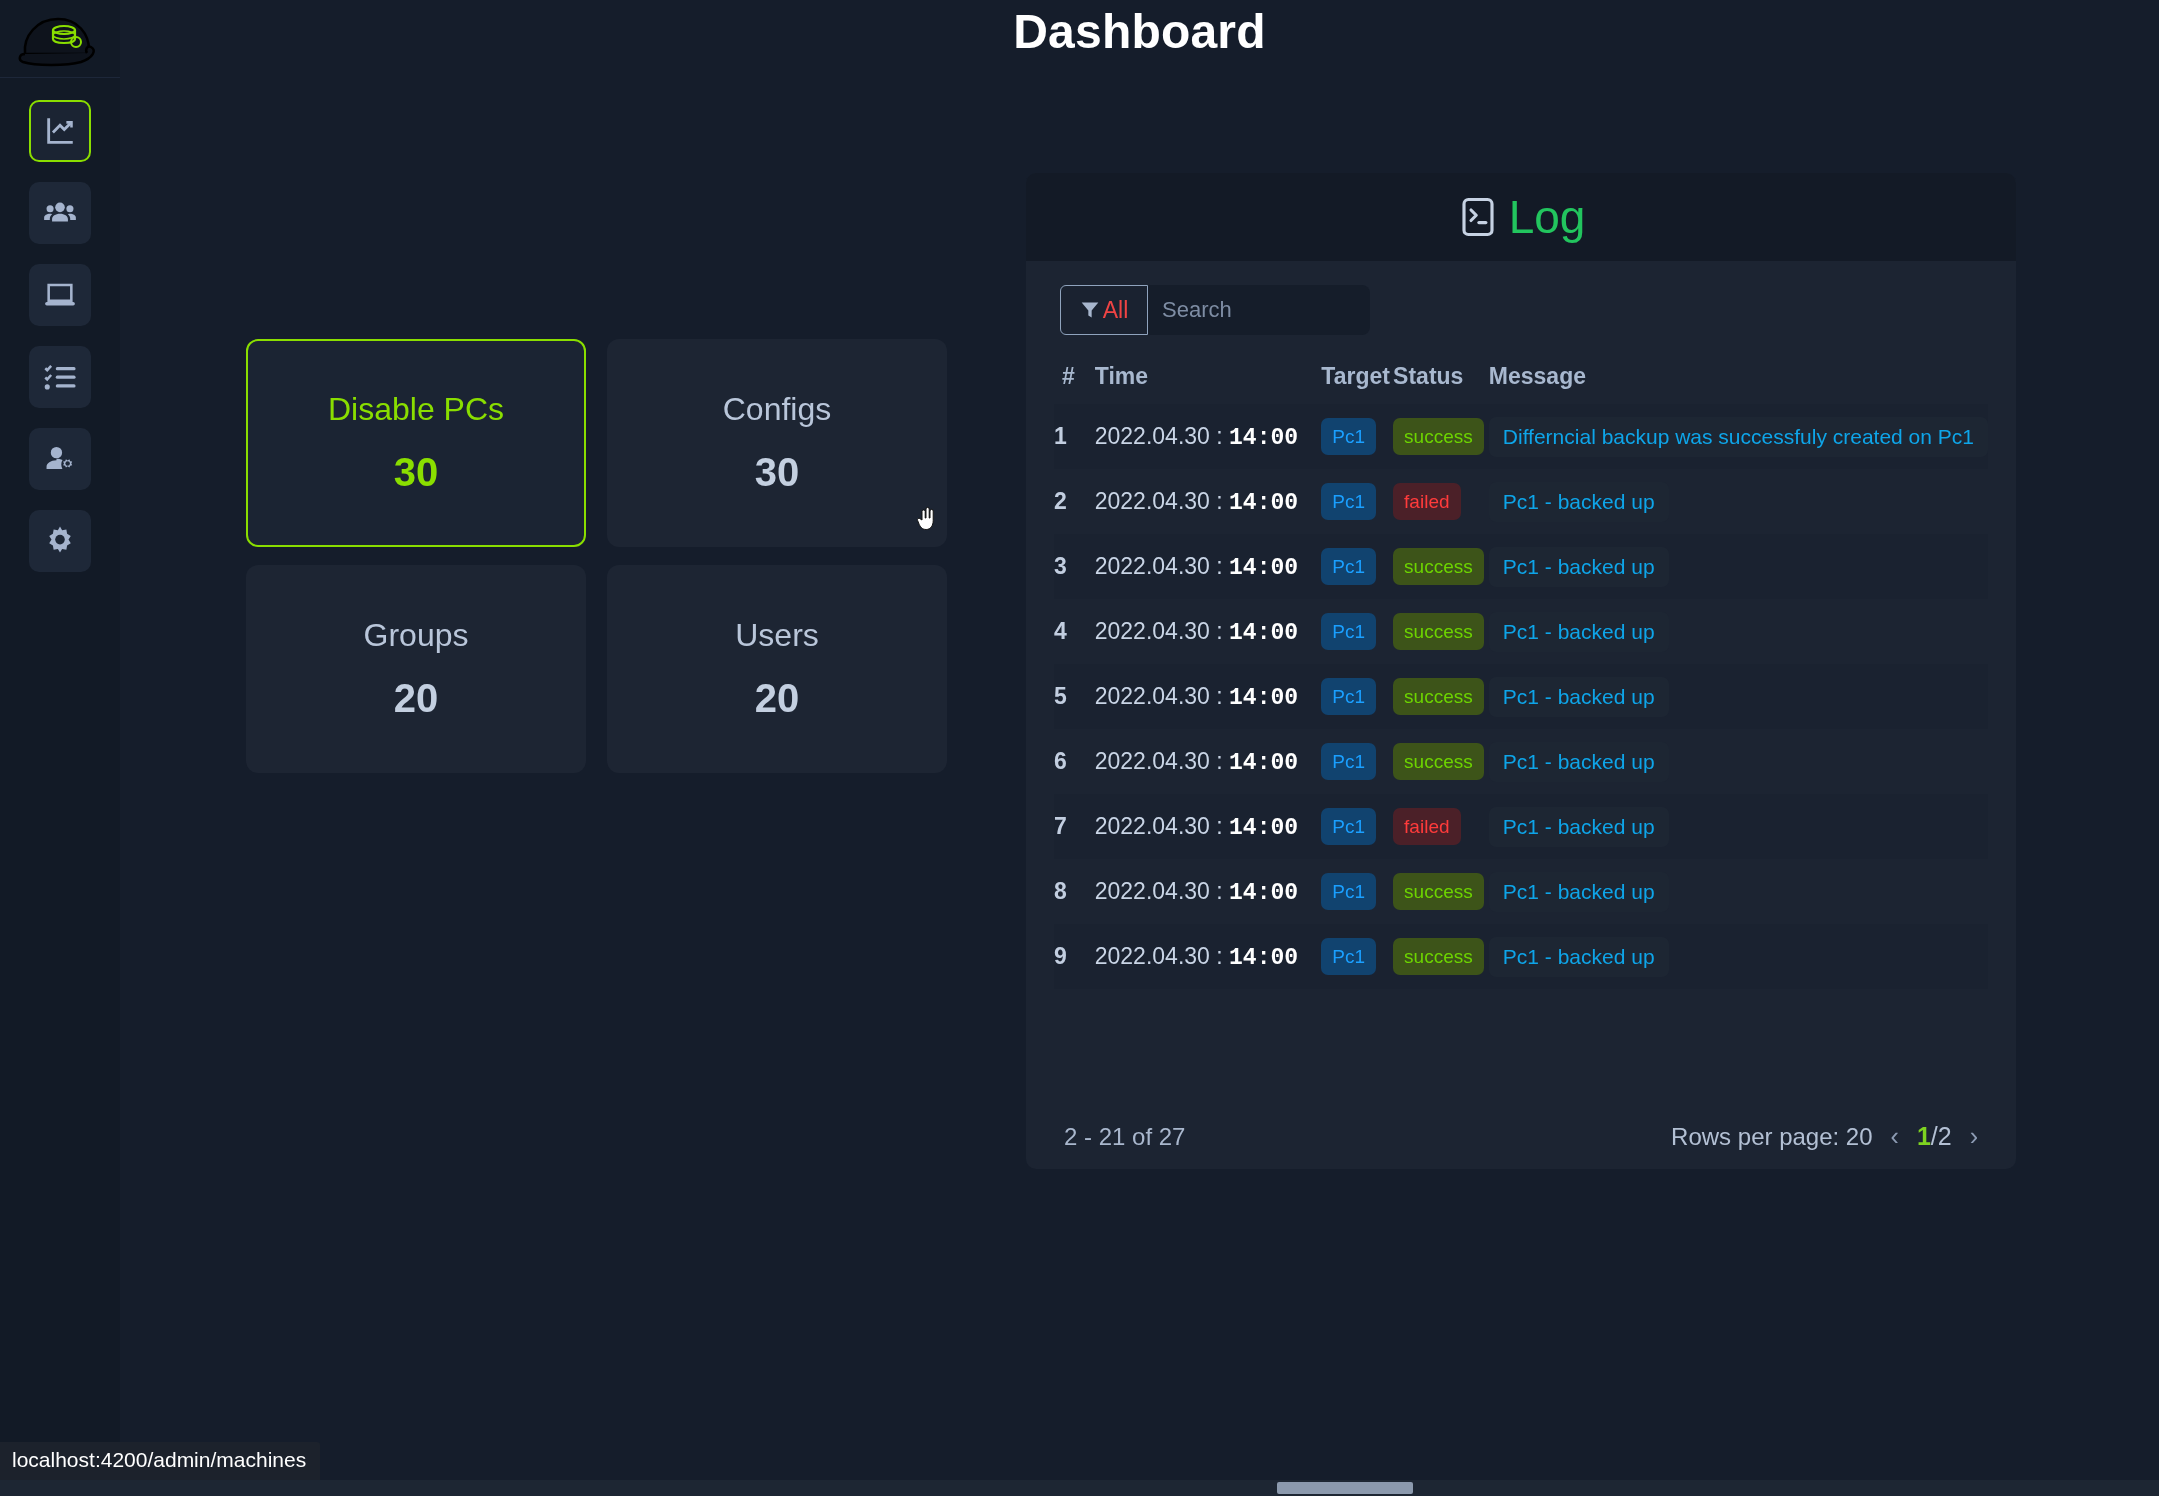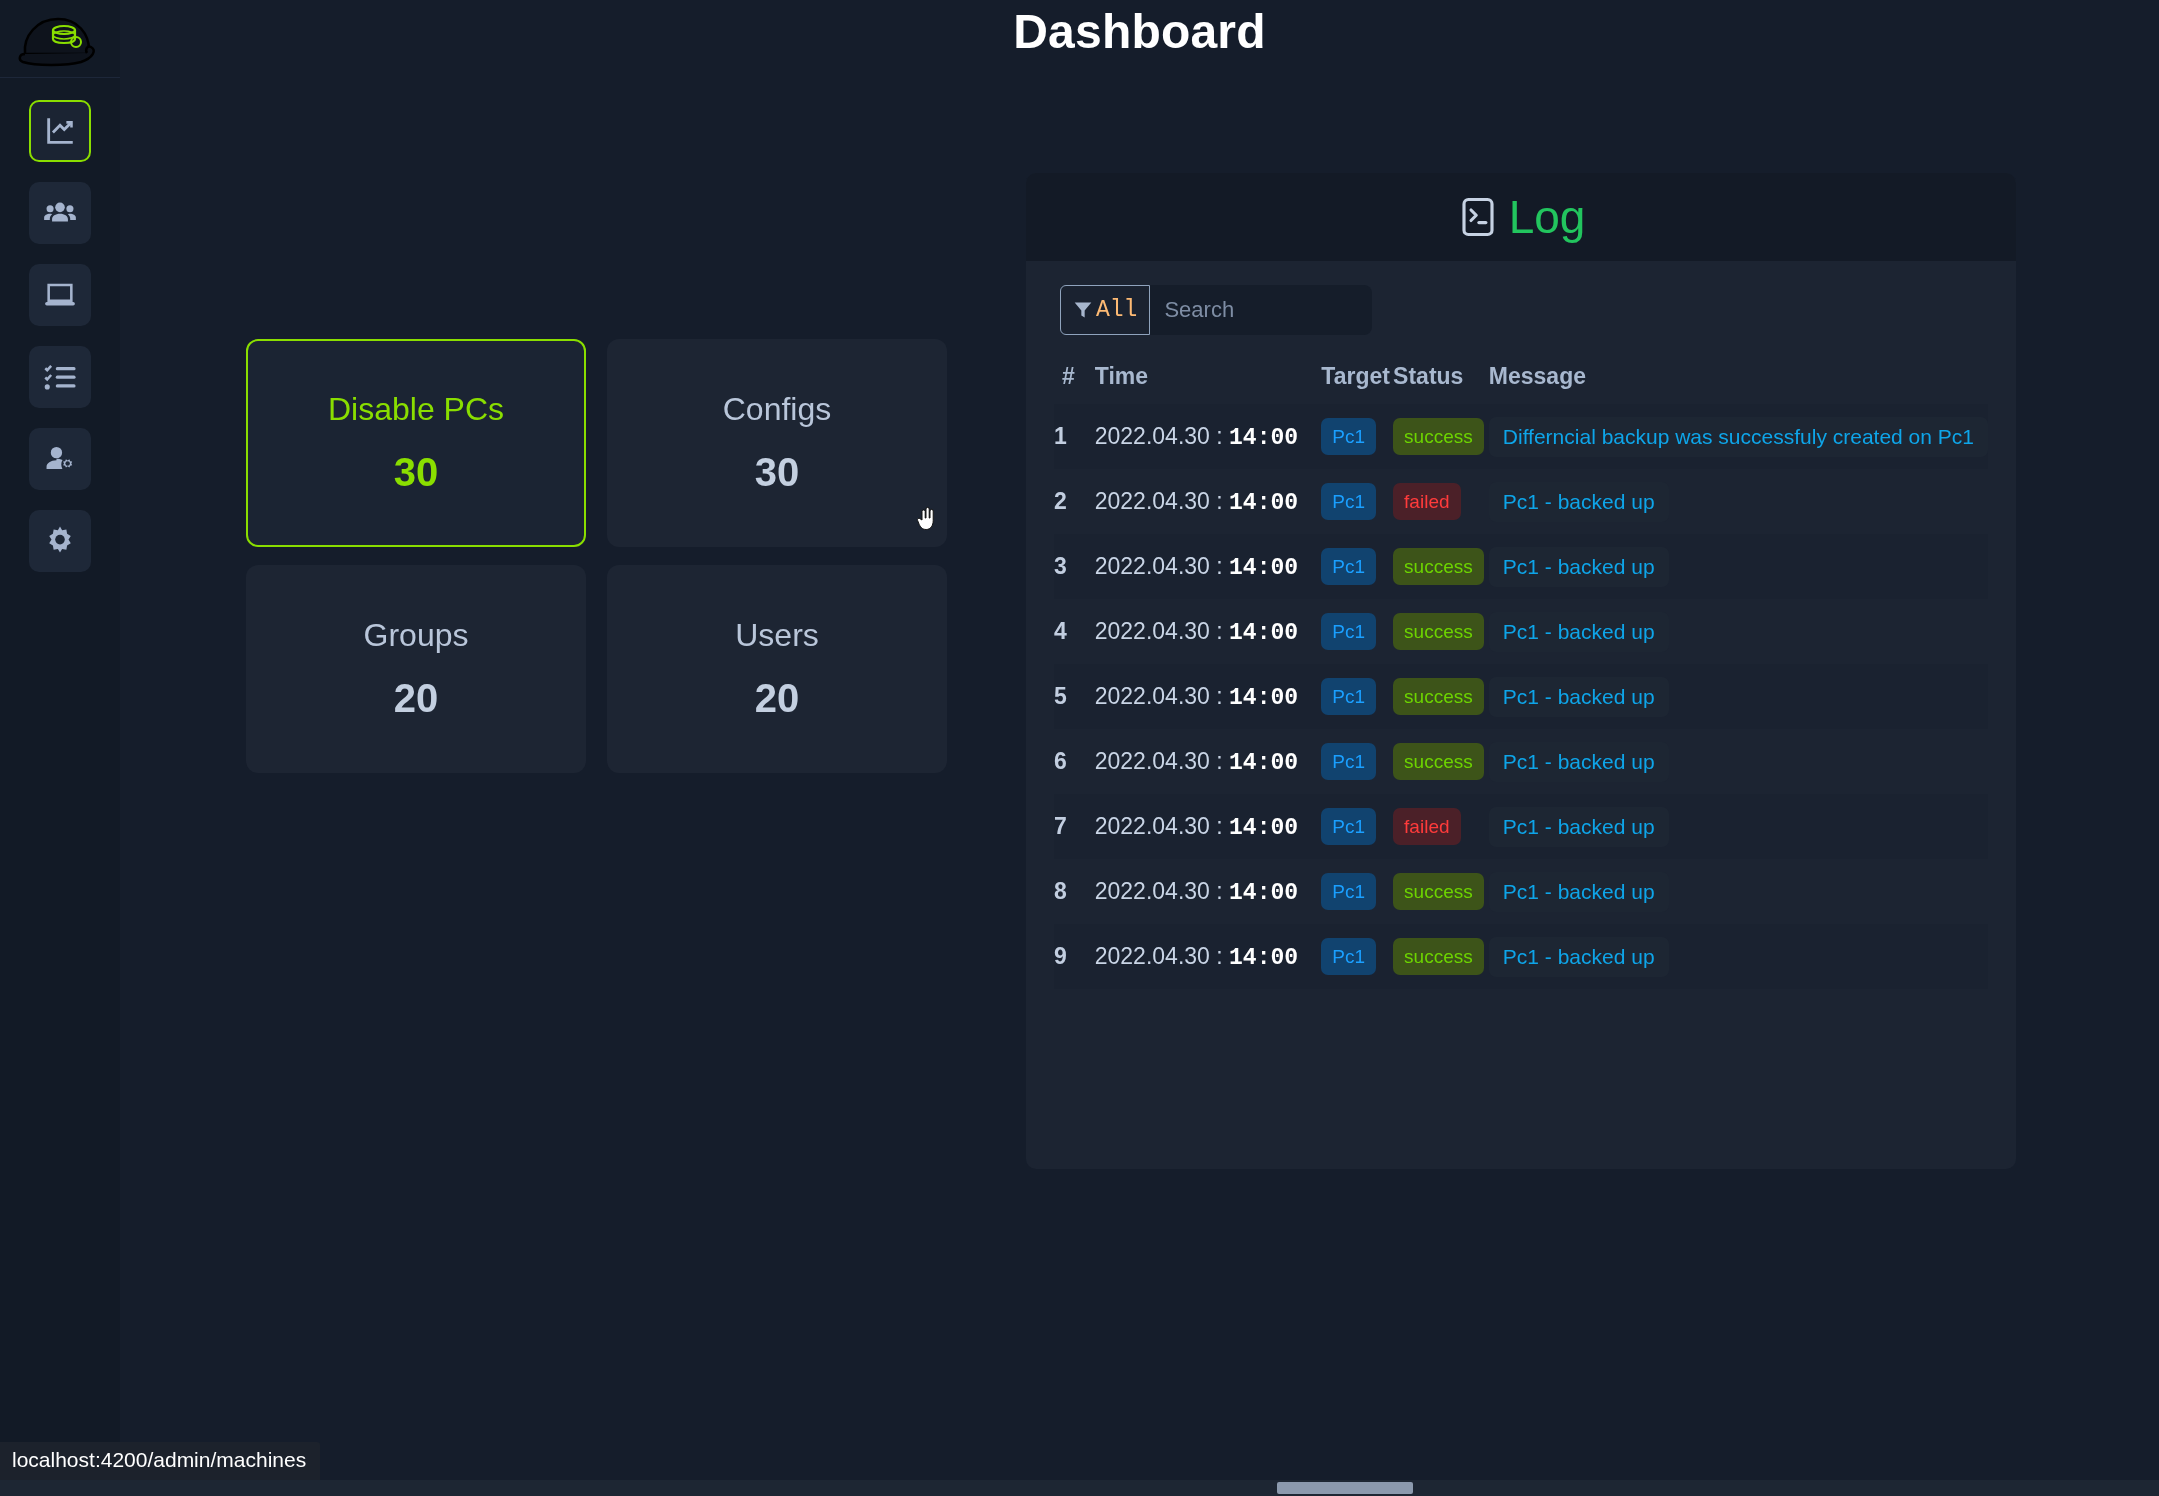--- a/index.html
+++ b/index.html
@@ -85,21 +85,21 @@
 
   .log-toolbar { padding: 24px 34px 0 34px; display: flex; }
   .filter-btn {
     height: 50px; min-width: 88px; padding: 0 12px;
     background: #1a2230; border: 1px solid #8fa3bd;
     border-radius: 6px 0 0 6px;
     display: flex; align-items: center; justify-content: center; gap: 3px;
     cursor: pointer;
   }
   .filter-btn svg { width: 20px; height: 20px; fill: #a7b6cd; }
-  .filter-btn span { font-size: 23px; color: #fdba74; font-family: Liberation Mono, monospace; }
+  .filter-btn span { font-size: 23px; color: #ef4444; }
   .search-input {
     flex: 0 0 auto; width: 222px; height: 50px;
     background: #151d2a; border: none; border-radius: 0 8px 8px 0;
     color: #c6d2e3; font-size: 22px; padding: 0 14px;
     font-family: "Liberation Sans", sans-serif; outline: none;
   }
   .search-input::placeholder { color: #7e8da4; }
 
   
   .log-table { width: 100%; padding: 0 28px; margin-top: 22px; }
@@ -351,20 +351,29 @@
               <td class="cell-idx">9</td>
               <td class="cell-time"><span>2022.04.30 : </span><span class="hh">14:00</span></td>
               <td><span class="badge badge-target">Pc1</span></td>
               <td><span class="badge badge-success">success</span></td>
               <td><span class="msg-chip">Pc1 - backed up</span></td>
             </tr>
           </tbody>
       </table>
     </div>
 
+    <div class="log-footer">
+      <div class="range-text">2 - 21 of 27</div>
+      <div class="pager">
+        <span class="rows-label">Rows per page: 20</span>
+        <span class="chev">‹</span>
+        <span class="page-ind"><span class="cur">1</span><span>/2</span></span>
+        <span class="chev">›</span>
+      </div>
+    </div>
   </div>
 
   <div class="status-bar">localhost:4200/admin/machines</div>
 
   <div class="hscroll">
     <div class="thumb"></div>
   </div>
 </div>
 
 </body></html>

